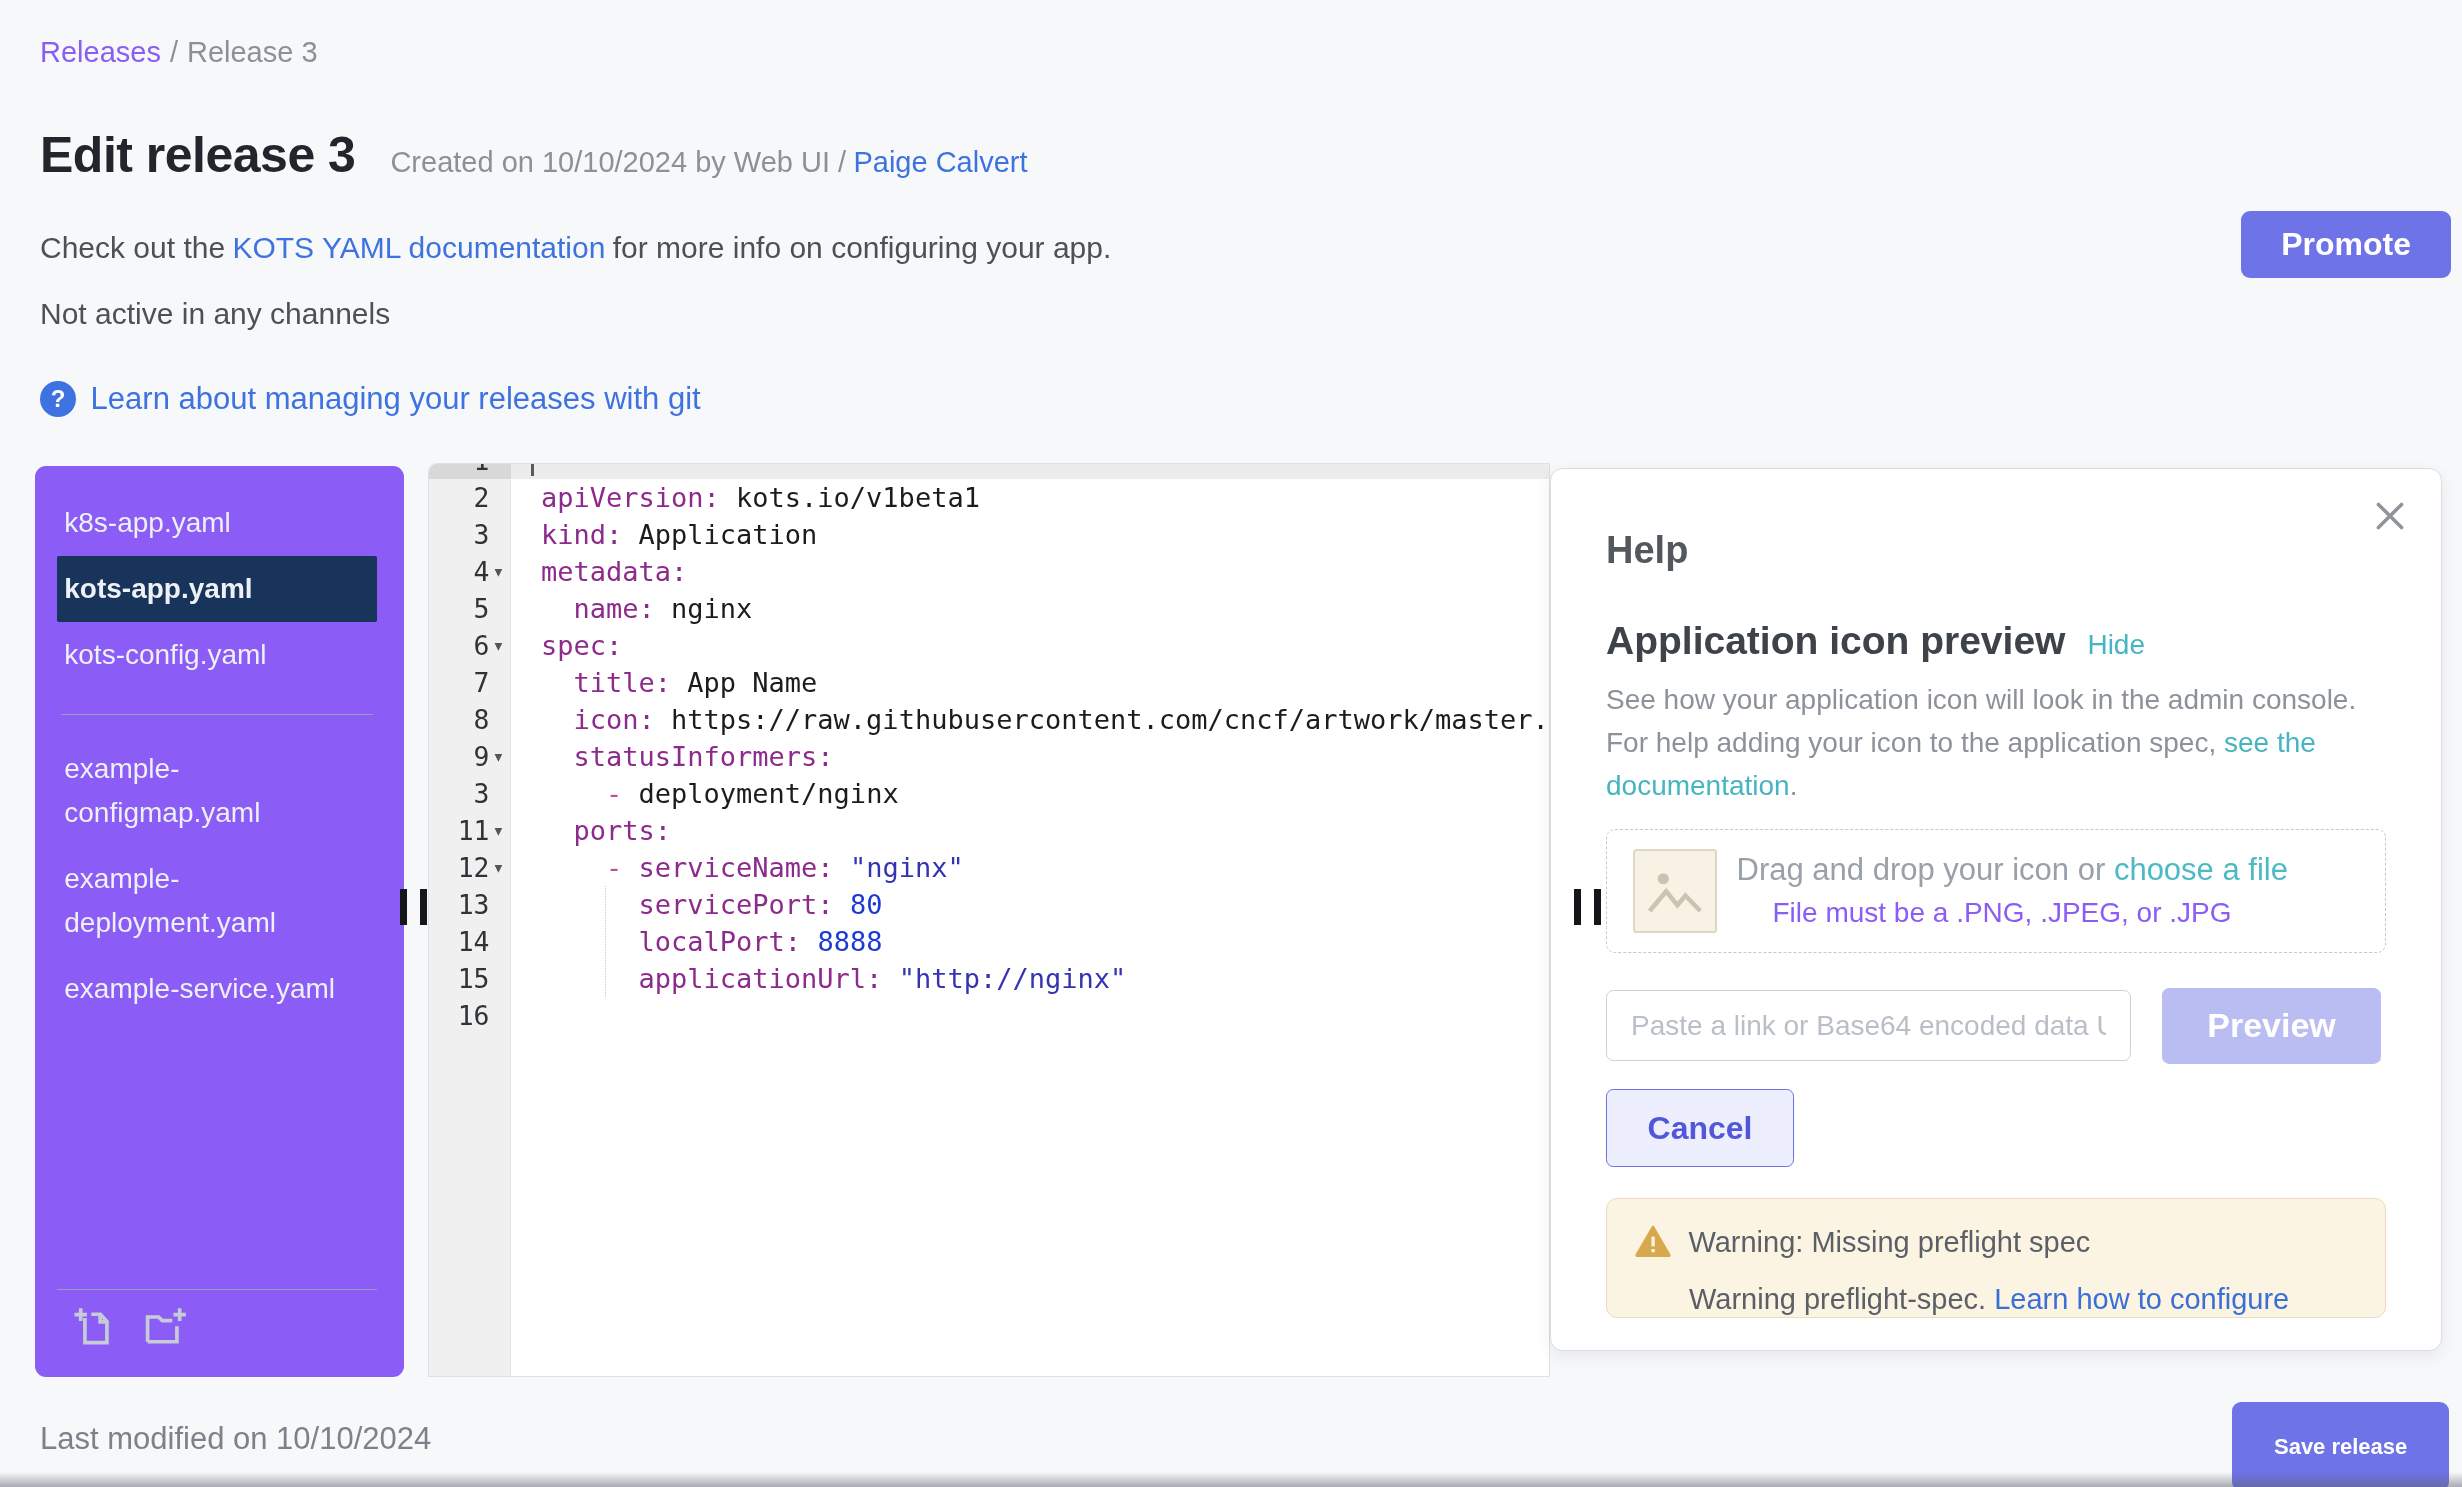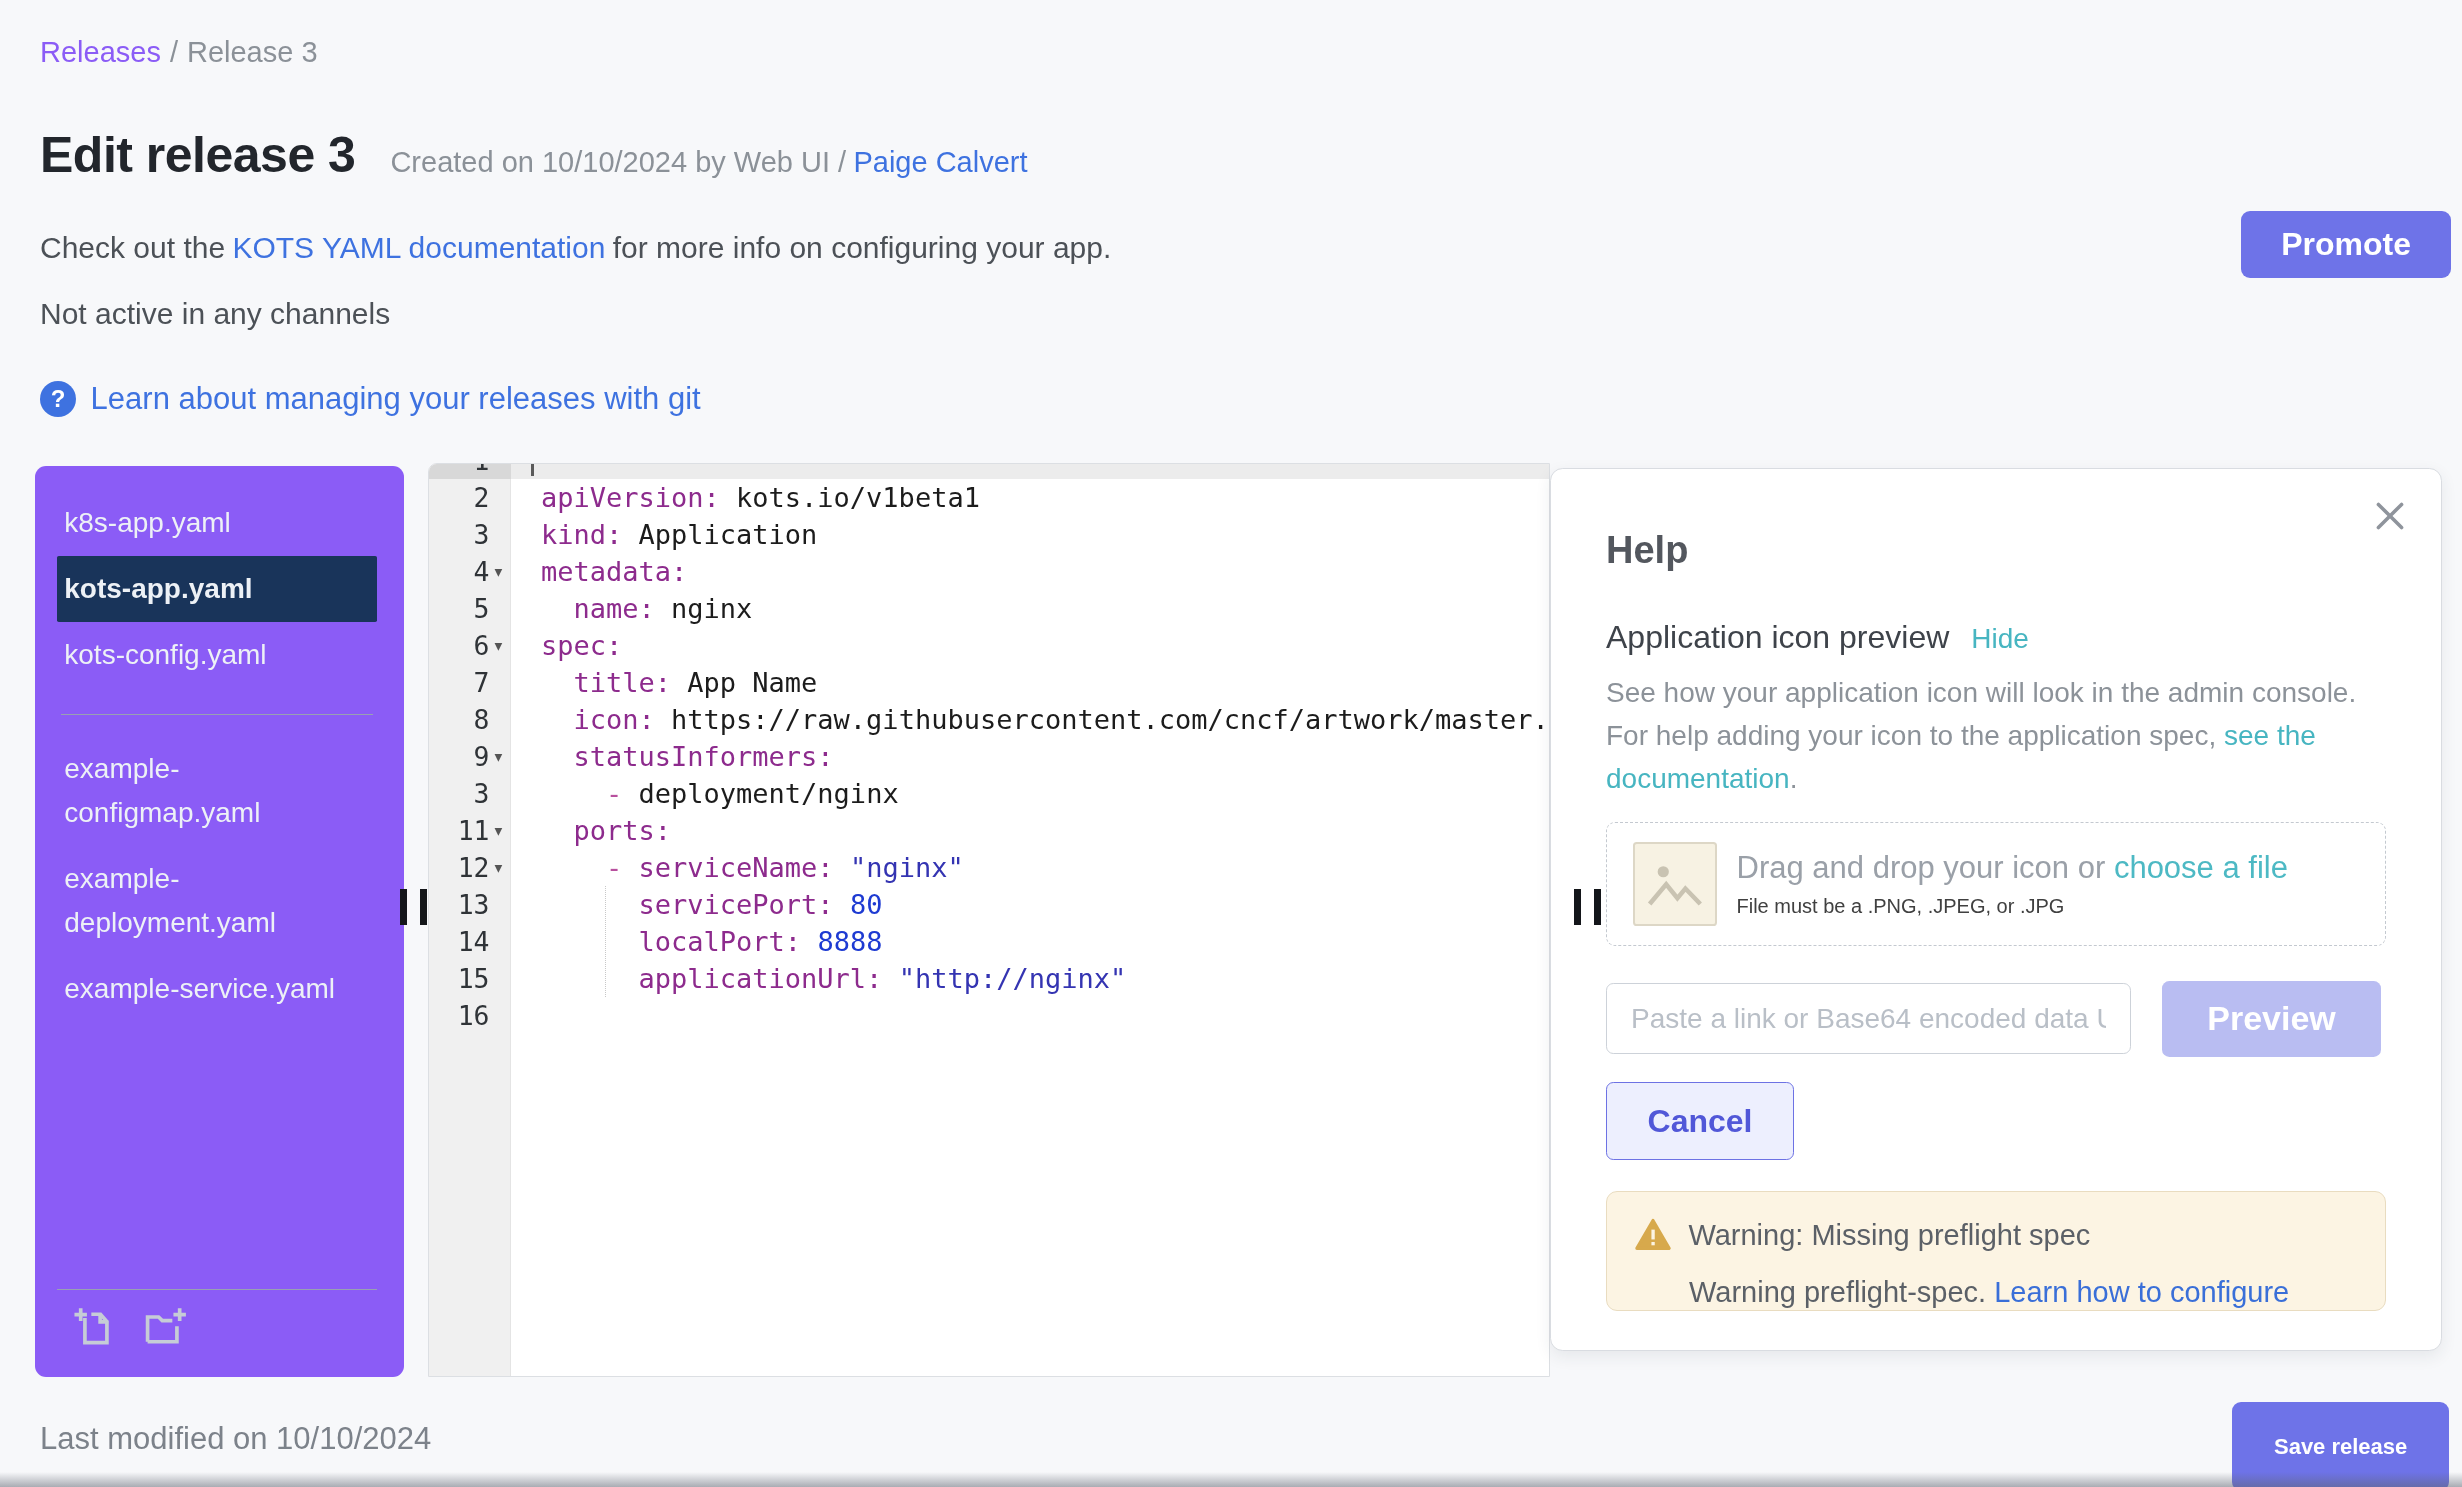--- a/index.html
+++ b/index.html
@@ -67,32 +67,32 @@
   .indent-guide { position:absolute; left:176px; top:422px; height:111px; border-left:1.8px dotted #c8c8c8; }
 
   
   .help-panel { position:absolute; left:1550px; top:468px; width:892px; height:883px; background:#fff;
                 border:0.9px solid #d9dce1; border-radius:12.7px; box-shadow:0 5.5px 16.4px rgba(40,45,60,.08); z-index:30; }
   .hp-inner { padding:0 55px; position:relative; height:100%; overflow:hidden; }
   .hp-close { position:absolute; top:27px; right:31px; width:40px; height:40px; cursor:pointer; }
   .hp-close svg { width:40px; height:40px; }
   .hp-title { margin-top:60px; font-size:38px; font-weight:600; color:#53575e; }
   .hp-sec-row { margin-top:47px; display:flex; align-items:baseline; gap:22px; }
-  .hp-sec-title { font-size:32px; font-weight:400; color:#3e434a; }
+  .hp-sec-title { font-size:39px; font-weight:700; color:#3e434a; }
   .teal-link { font-size:28px; color:#47b5c1; text-decoration:none; cursor:pointer; }
   .hp-desc { margin-top:14.6px; font-size:28px; line-height:43px; color:#8c9299; width:783px; }
   .hp-desc a { color:#47b5c1; text-decoration:none; cursor:pointer; }
   .dropzone { margin-top:22px; width:780px; height:124px; border:1.8px dashed #c4c9d0; border-radius:9px;
               display:flex; align-items:center; gap:20px; padding-left:25.5px; cursor:pointer; background:#fff; }
   .img-ph { width:84px; height:84px; background:#f7f2e3; border:2.7px solid #ddd7c6; border-radius:3.6px;
             display:flex; align-items:center; justify-content:center; }
   .img-ph svg { width:64px; height:64px; }
   .dz-text { font-size:31px; color:#9aa0a8; }
   .dz-text a { color:#4db9c4; text-decoration:none; }
-  .dz-hint { font-size:20px; color:#404040; margin-top:9px; }
+  .dz-hint { font-size:28px; color:#8b5cf6; margin-top:9px;margin-left:36px; }
   .url-row { margin-top:35px; display:flex; align-items:center; gap:31px; }
   .url-input { width:525px; height:71px; border:1.8px solid #cdd2d9; border-radius:7.3px; font-size:28px; padding:0 24px;
                font-family:"Liberation Sans",sans-serif; color:#4c5157; background:#fff; }
   .url-input::placeholder { color:#b9bfc7; }
   .preview-btn { width:219px; height:76px; background:#b9bdf2; border-radius:7.3px; font-size:34px; }
   .cancel-btn { margin-top:25.5px; width:188px; height:78px; background:#edeffe; border:1.8px solid #6d72e4; border-radius:7.3px;
                 color:#5157d8; font-size:32px; font-weight:700; cursor:pointer; font-family:"Liberation Sans",sans-serif; }
   .warning-box { margin-top:31px; width:780px; height:120px; background:#fcf4e3; border:0.9px solid #e9dcc0; border-radius:11px;
                  padding:24px 11px 0 27px; overflow:hidden; }
   .warn-row1 { display:flex; align-items:center; gap:16.4px; }

